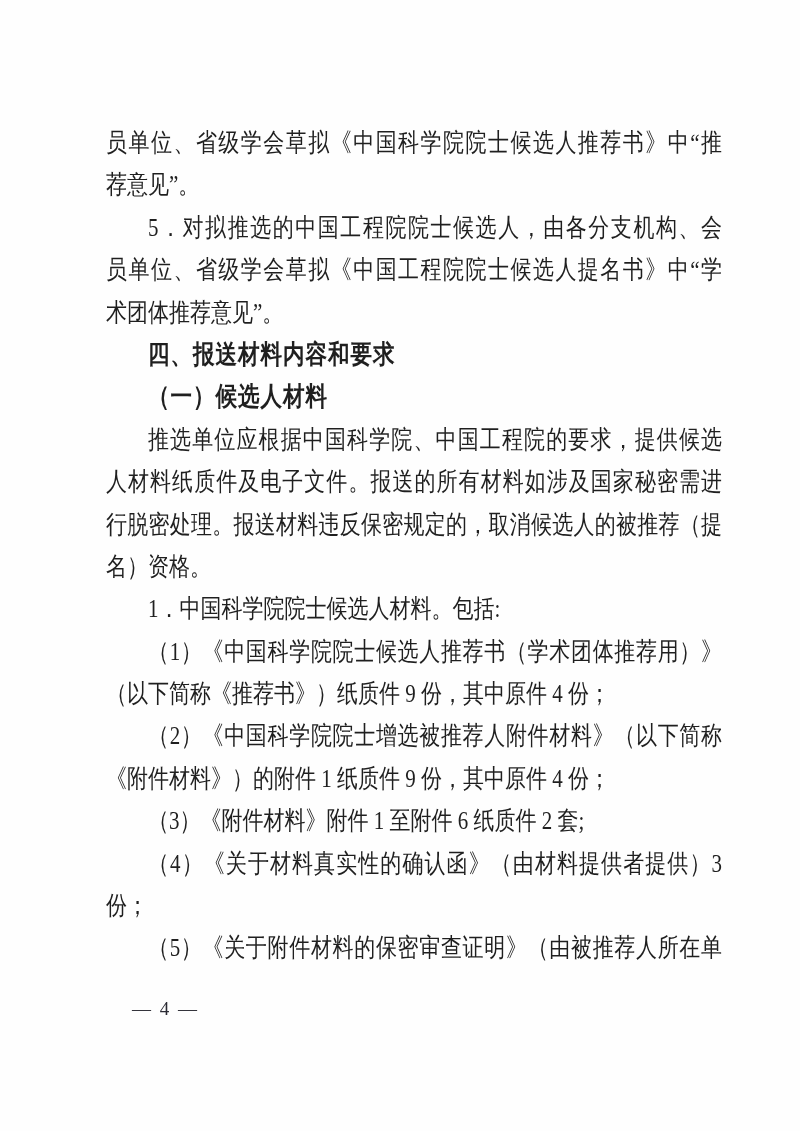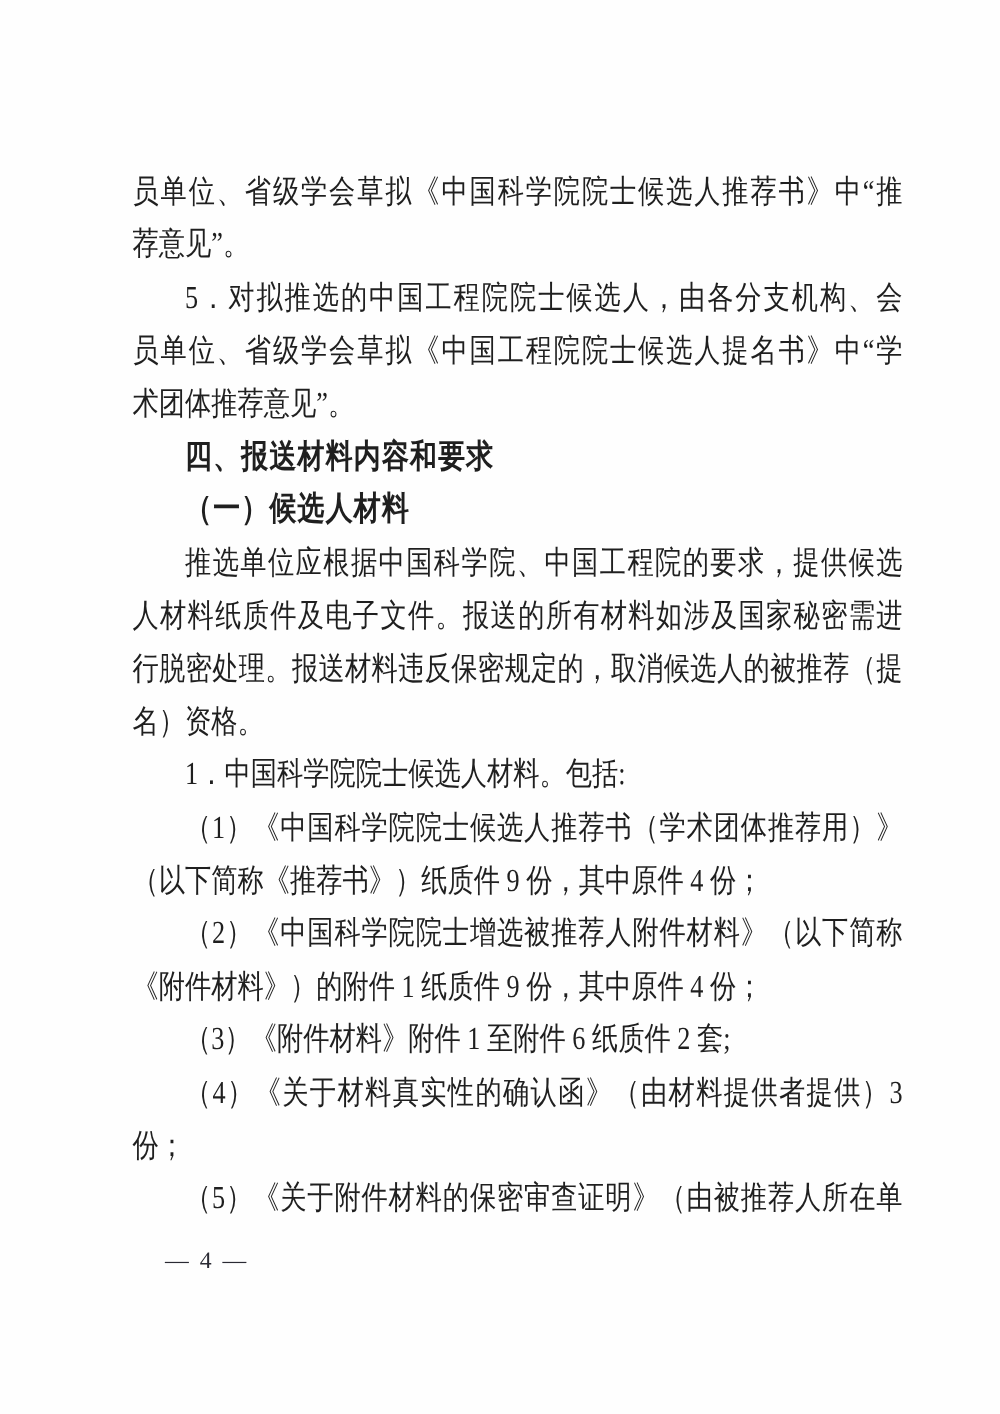--- a/index.html
+++ b/index.html
@@ -14,21 +14,21 @@
     position: relative;
     width: 800px;
     height: 1131px;
     background: #fefefe;
     font-family: "Liberation Serif", "DejaVu Serif", serif;
     color: #1f1f1f;
   }
   .doc-body {
     position: absolute;
     left: 106px;
-    top: 132px;
+    top: 122px;
     width: 616px;
   }
   .line {
     height: 42.4px;
     line-height: 42.4px;
     font-size: 21px;
     white-space: nowrap;
     text-align: left;
     transform: scaleY(1.22);
     transform-origin: center left;

